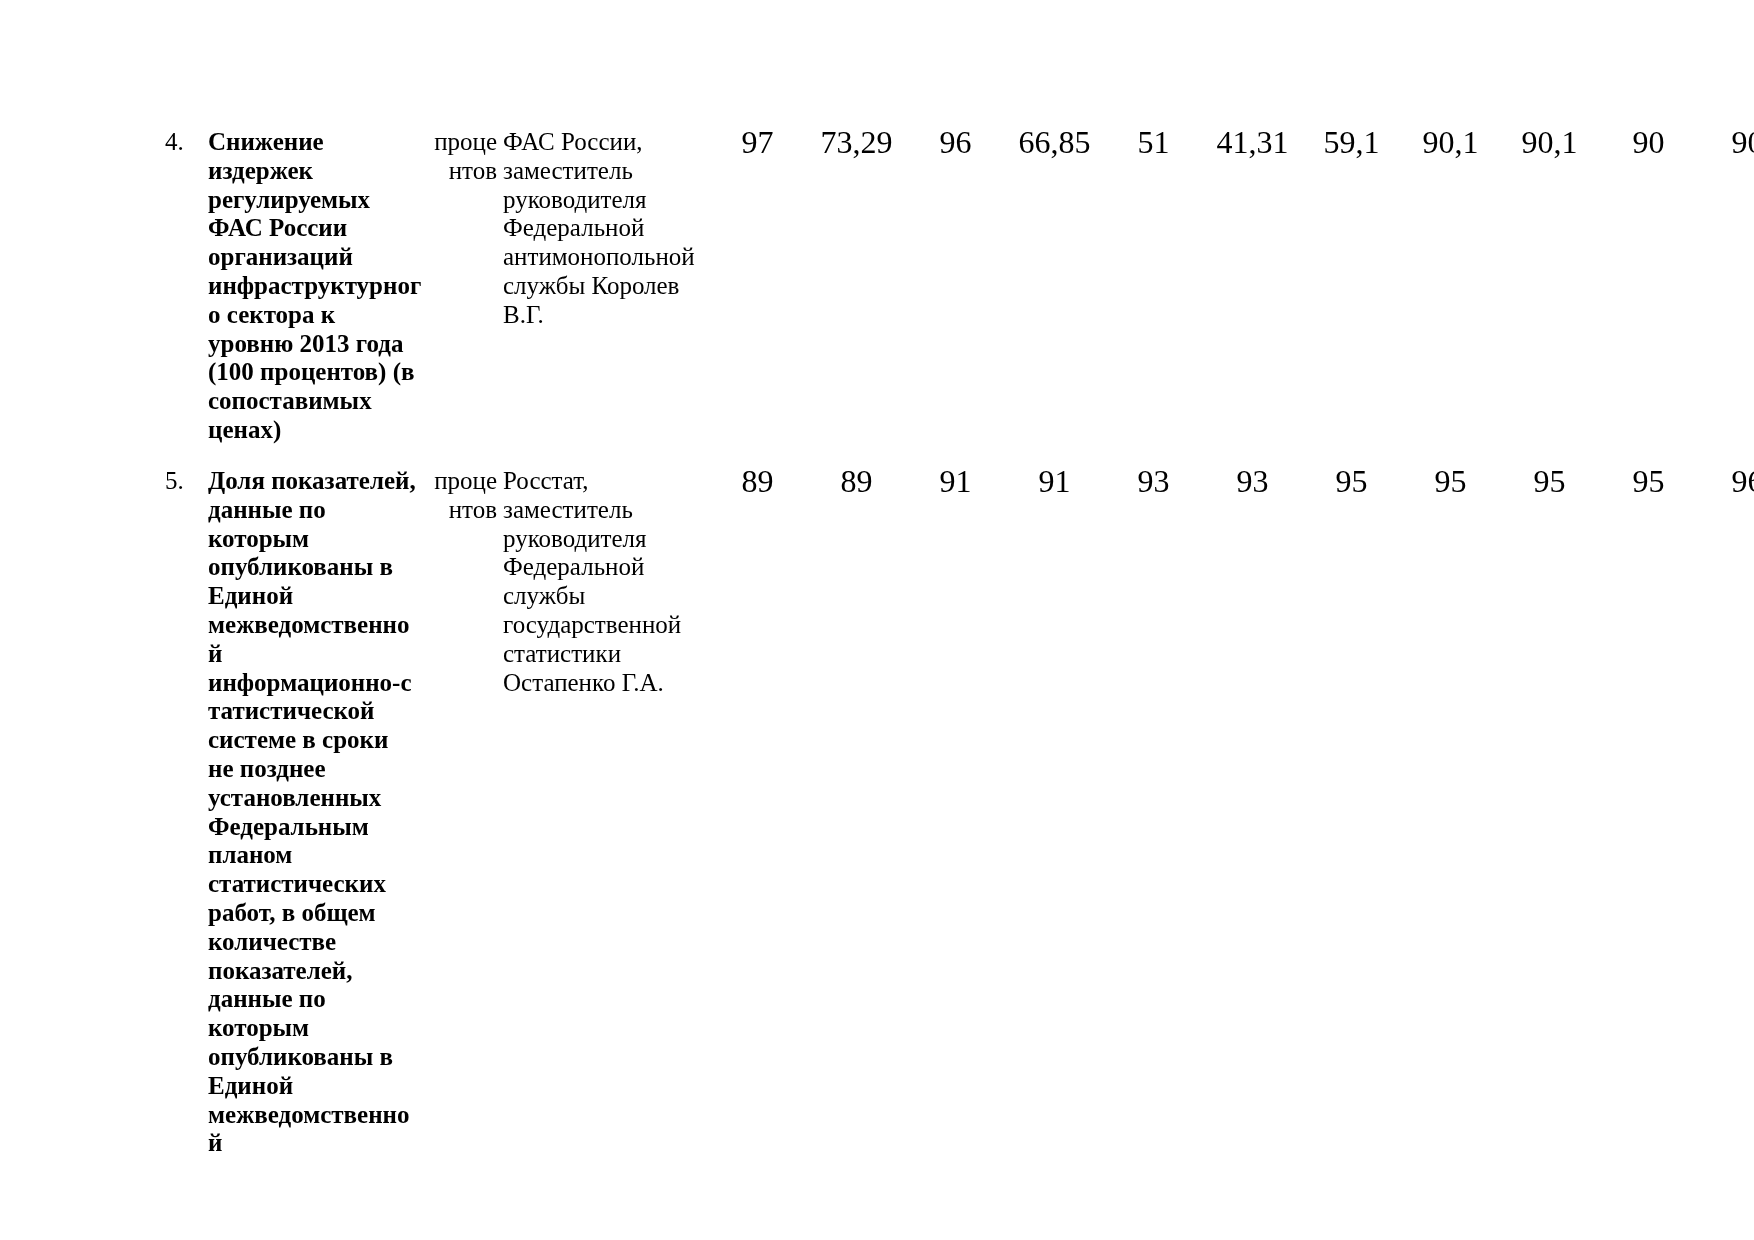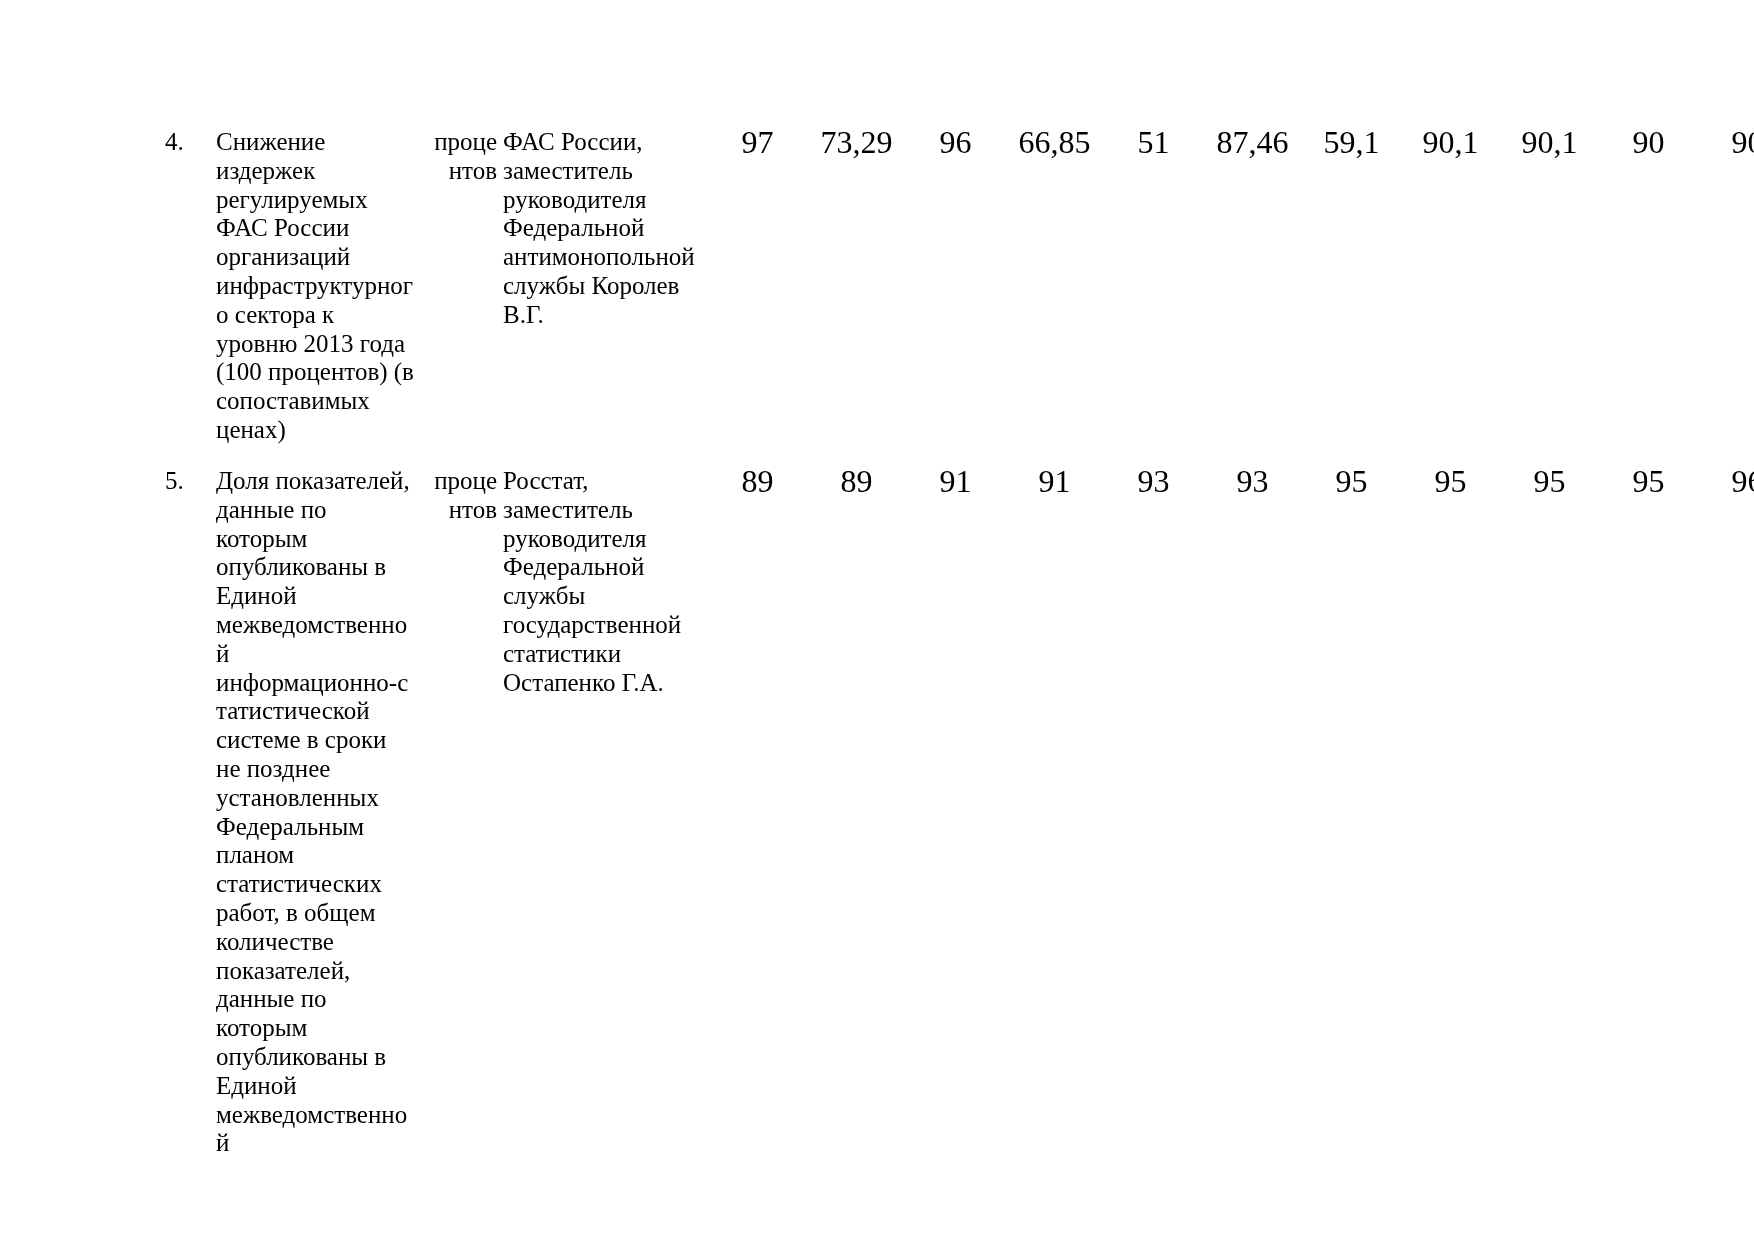--- a/index.html
+++ b/index.html
@@ -17,21 +17,21 @@
   }
   .cell {
     position: absolute;
     font-size: 25px;
     line-height: 28.8px;
     white-space: pre;
     color: #000000;
   }
   
   .col-num  { left: 165px; }
-  .col-ind  { left: 216px; width: 213px; }
+  .col-ind  { left: 208px; width: 213px; font-weight: bold; }
   .col-unit { left: 421px; width: 76px; text-align: right; }
   .col-resp { left: 503px; width: 205px; }
   .values-row {
     position: absolute;
     left: 708px;
     display: flex;
   }
   .values-row .val {
     width: 99px;
     flex: 0 0 99px;
@@ -70,21 +70,21 @@
 Федеральной
 антимонопольной
 службы Королев
 В.Г.</div>
     <div class="values-row row4">
       <div class="val">97</div>
       <div class="val">73,29</div>
       <div class="val">96</div>
       <div class="val">66,85</div>
       <div class="val">51</div>
-      <div class="val">87,46</div>
+      <div class="val">41,31</div>
       <div class="val">59,1</div>
       <div class="val">90,1</div>
       <div class="val">90,1</div>
       <div class="val">90</div>
       <div class="val">90</div>
     </div>
   </div>
 
   <div>
     <div class="cell col-num row5">5.</div>

